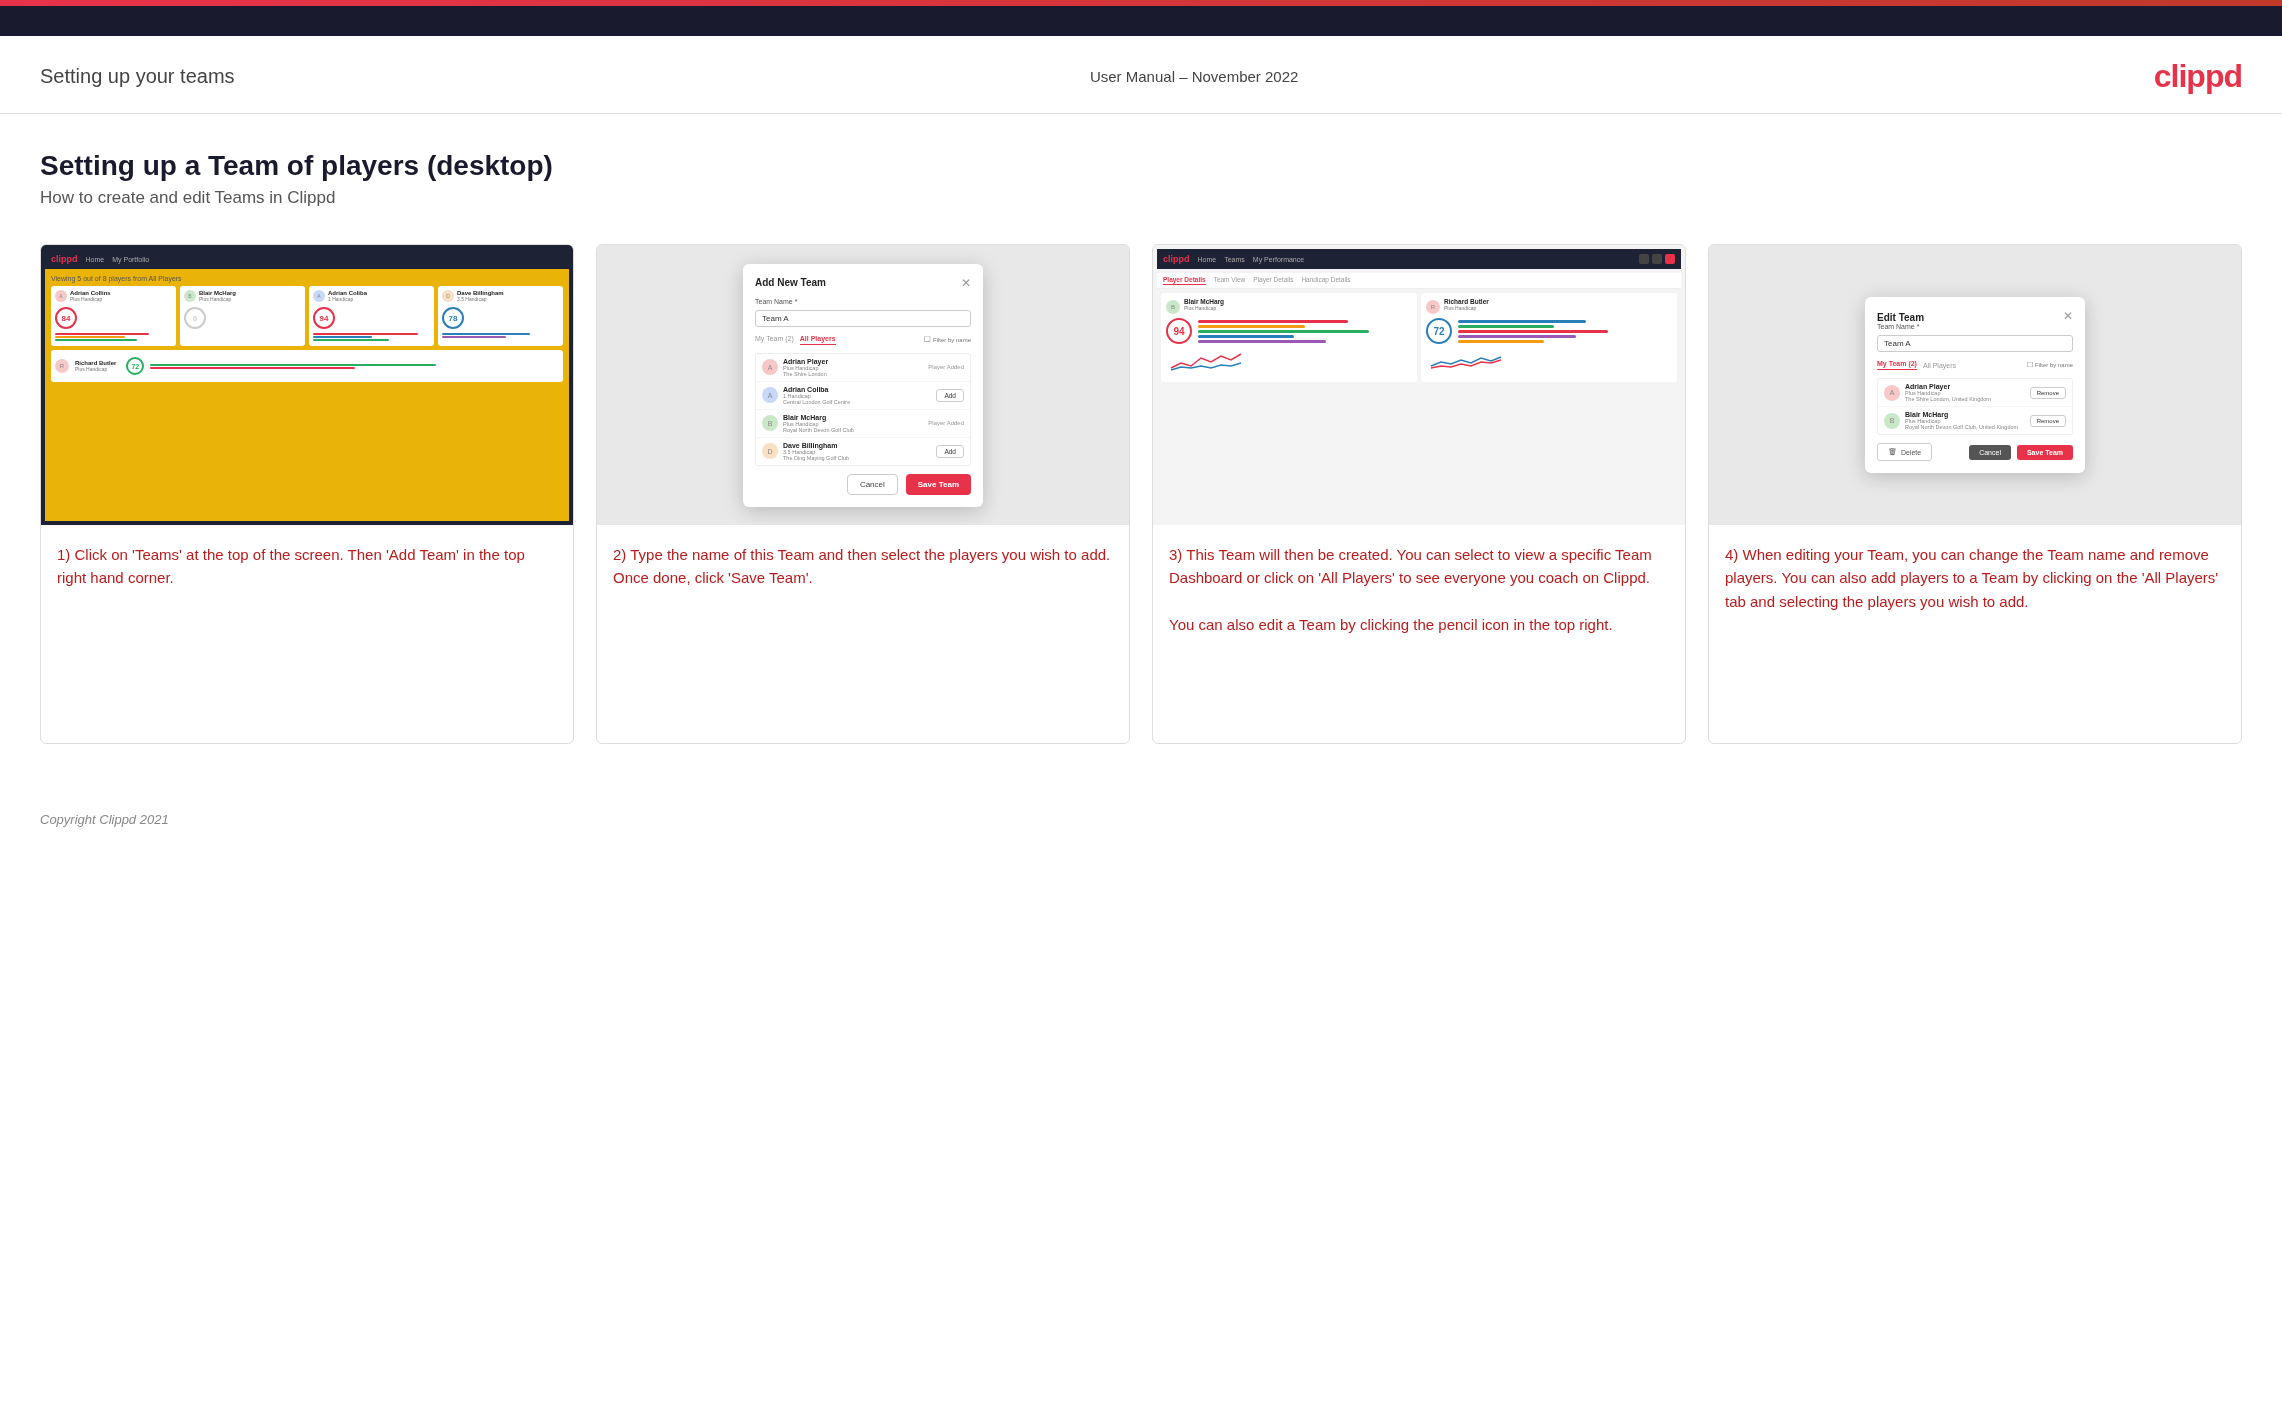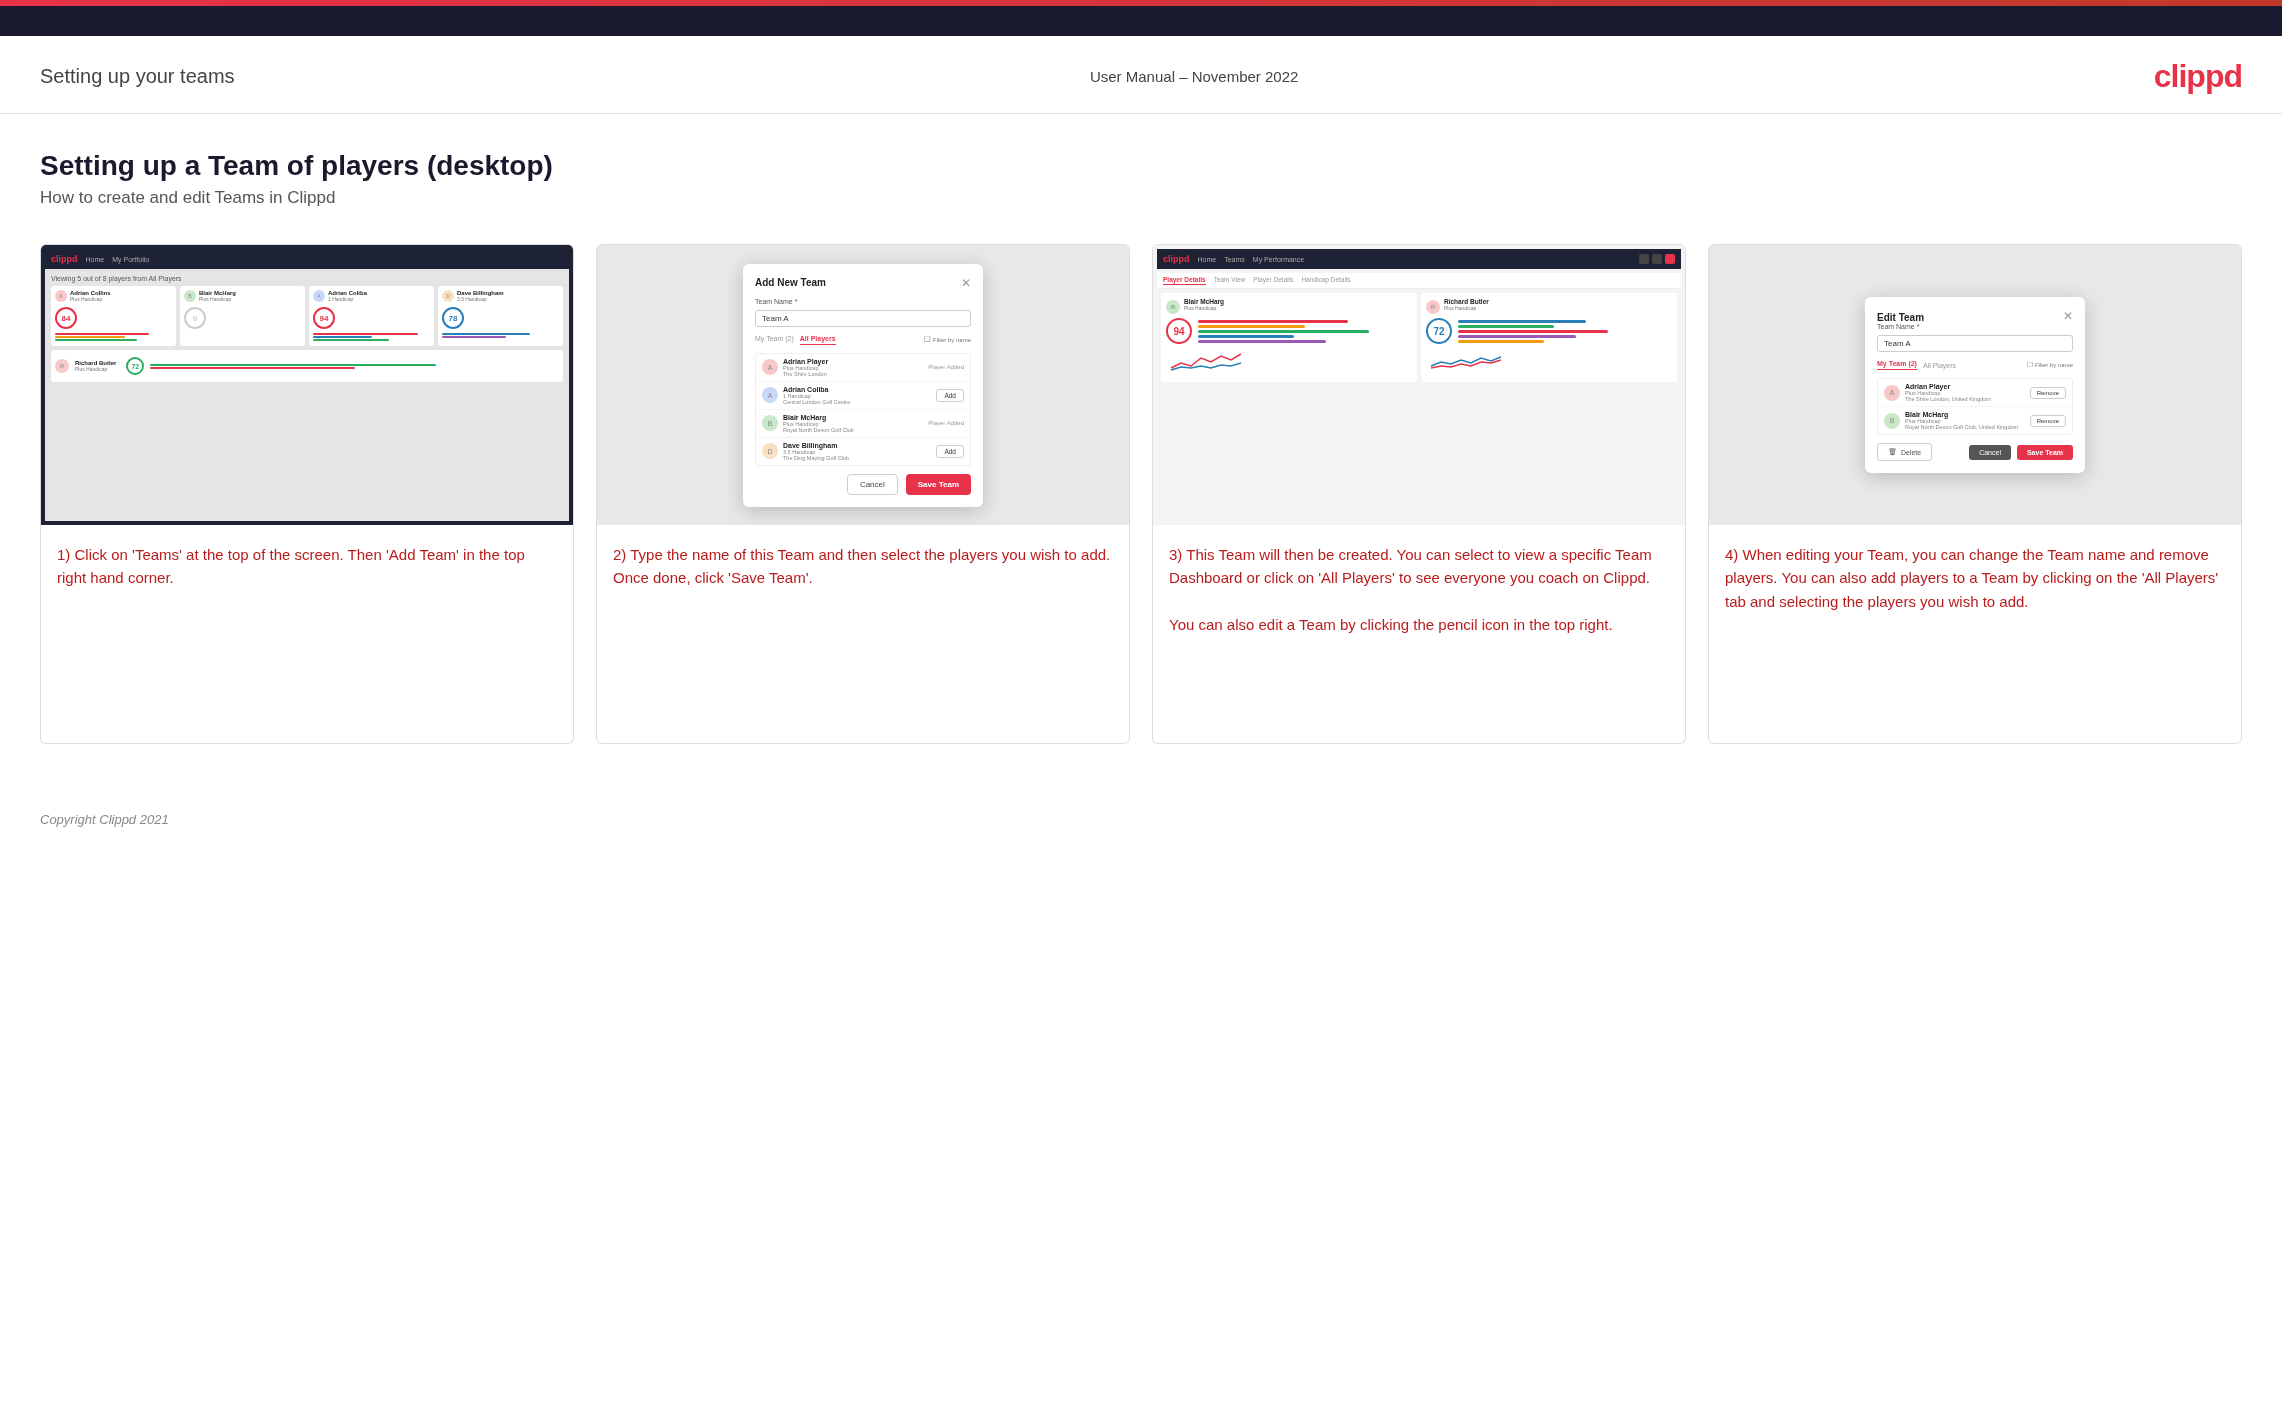--- a/index.html
+++ b/index.html
@@ -116,21 +116,21 @@
     .ss1-nav-logo {
       color: #e8324a;
       font-size: 9px;
       font-weight: 700;
     }
     .ss1-nav-item {
       color: #aaa;
       font-size: 7px;
     }
     .ss1-content {
-      background: #e5e5e5;
+      background: #eab308;
       height: calc(100% - 20px);
       padding: 6px;
     }
     .ss1-heading {
       font-size: 7px;
       color: #555;
       margin-bottom: 4px;
     }
     .ss1-players-grid {
       display: grid;

